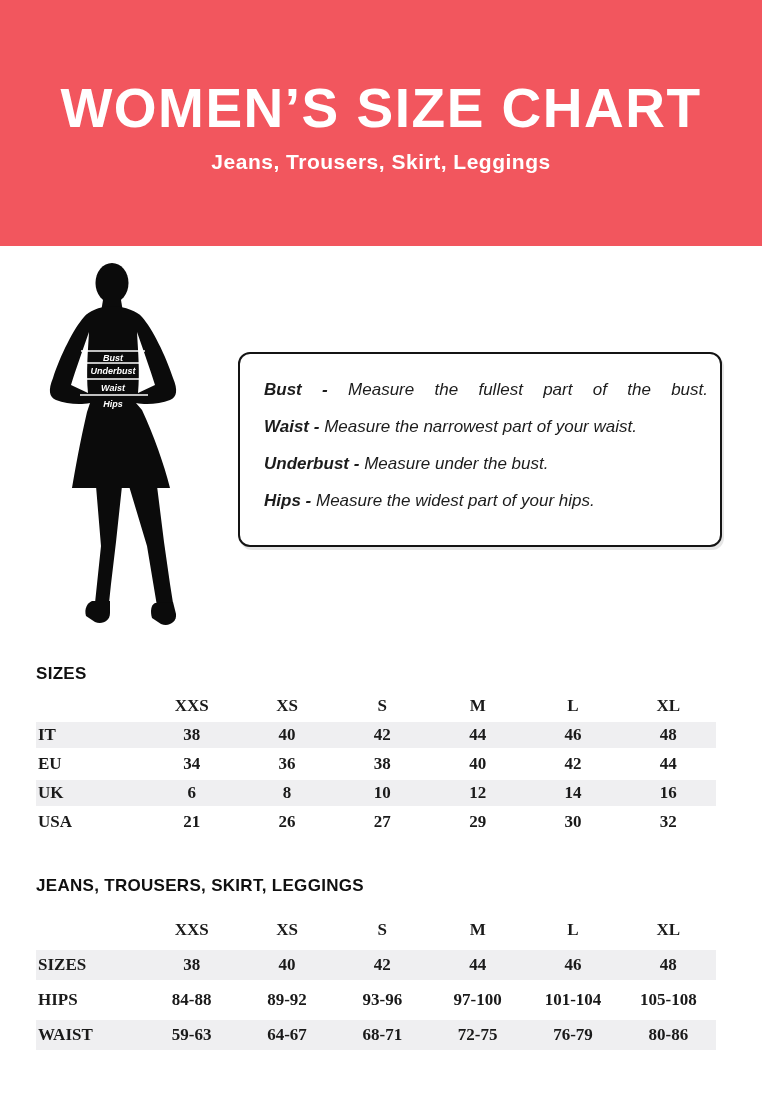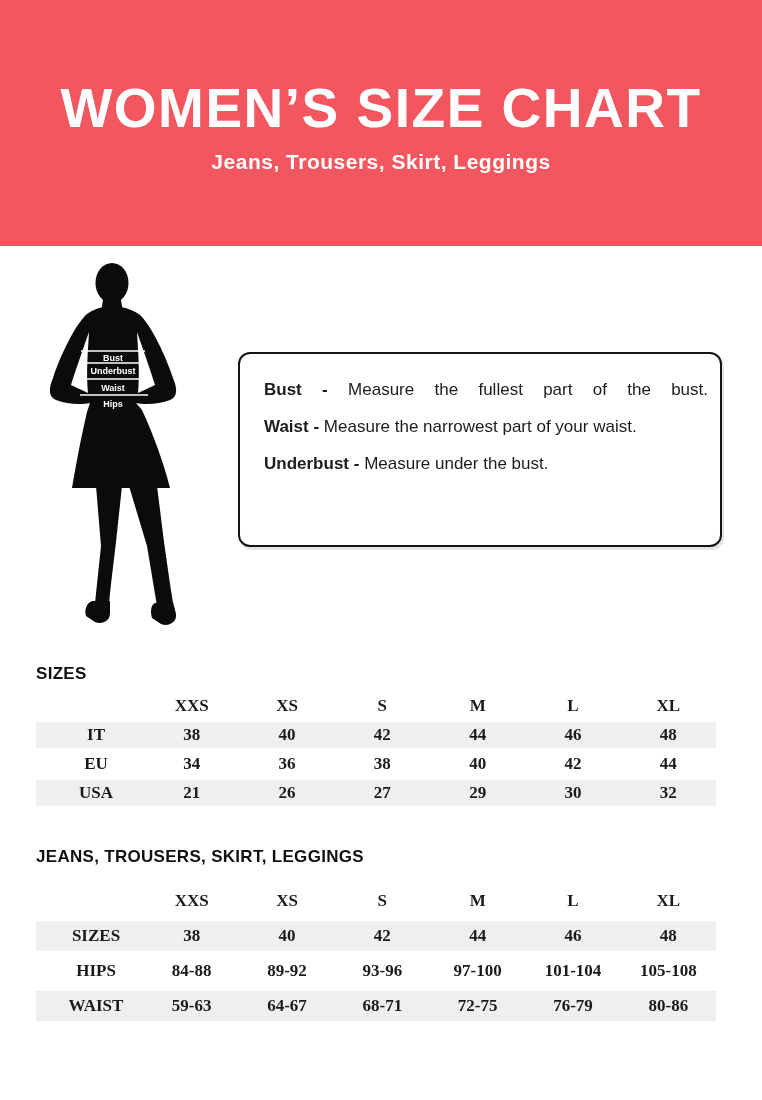--- a/index.html
+++ b/index.html
@@ -27,21 +27,21 @@
     letter-spacing: 1.5px; line-height: 1;
     white-space: nowrap;
   }
   .banner .subtitle {
     margin-top: 14px;
     font-size: 21px; font-weight: 700;
     letter-spacing: 0.5px;
   }
 
   
-  .figure-section { position: relative; height: 410px; }
+  .figure-section { position: relative; height: 410px; font-style: italic; }
   .silhouette-wrap { position: absolute; left: 30px; top: 4px; width: 170px; height: 380px; }
   .measure-box {
     position: absolute; left: 238px; top: 106px;
     width: 484px; height: 195px;
     border: 2.5px solid #141414; border-radius: 12px;
     background: #ffffff;
     box-shadow: 2px 3px 0 rgba(0,0,0,0.10);
     padding: 24px 12px 0 24px;
   }
   .m-line {
@@ -67,21 +67,21 @@
     font-family: Liberation Serif, serif;
   }
   table.size-table.t2 { border-spacing: 0 5px; margin-top: 14px; }
   .size-table th, .size-table td {
     font-size: 17px; font-weight: 600;
     text-align: center; color: #1a1a1a;
     height: 26px; padding: 0;
   }
   .size-table.t2 th, .size-table.t2 td { height: 30px; }
   .size-table thead th { font-weight: 700; }
-  .size-table .lbl { text-align: center; padding-left: 12px; width: 108px; font-weight: 700; }
+  .size-table .lbl { text-align: left; padding-left: 2px; width: 108px; font-weight: 700; }
   .size-table tbody tr:nth-child(odd) { background: #efeff1; }
 </style>
 </head>
 <body>
 
 <div class="page">
 
   <header class="banner">
     <h1>WOMEN’S SIZE CHART</h1>
     <div class="subtitle">Jeans, Trousers, Skirt, Leggings</div>
@@ -149,20 +149,25 @@
       <p class="m-line">
         <span class="term">Waist</span>
         <span class="dash">-</span>
         <span class="desc">Measure the narrowest part of your waist.</span>
       </p>
       <p class="m-line">
         <span class="term">Underbust</span>
         <span class="dash">-</span>
         <span class="desc">Measure under the bust.</span>
       </p>
+      <p class="m-line">
+        <span class="term">Hips</span>
+        <span class="dash">-</span>
+        <span class="desc">Measure the widest part of your hips.</span>
+      </p>
     </div>
   </section>
 
   <section class="tables">
 
     <h2 class="tbl-title">SIZES</h2>
     <table class="size-table">
       <thead>
         <tr>
           <th class="lbl"></th>
@@ -187,20 +192,29 @@
         <tr>
           <th class="lbl">EU</th>
           <td>34</td>
           <td>36</td>
           <td>38</td>
           <td>40</td>
           <td>42</td>
           <td>44</td>
         </tr>
         <tr>
+          <th class="lbl">UK</th>
+          <td>6</td>
+          <td>8</td>
+          <td>10</td>
+          <td>12</td>
+          <td>14</td>
+          <td>16</td>
+        </tr>
+        <tr>
           <th class="lbl">USA</th>
           <td>21</td>
           <td>26</td>
           <td>27</td>
           <td>29</td>
           <td>30</td>
           <td>32</td>
         </tr>
       </tbody>
     </table>

